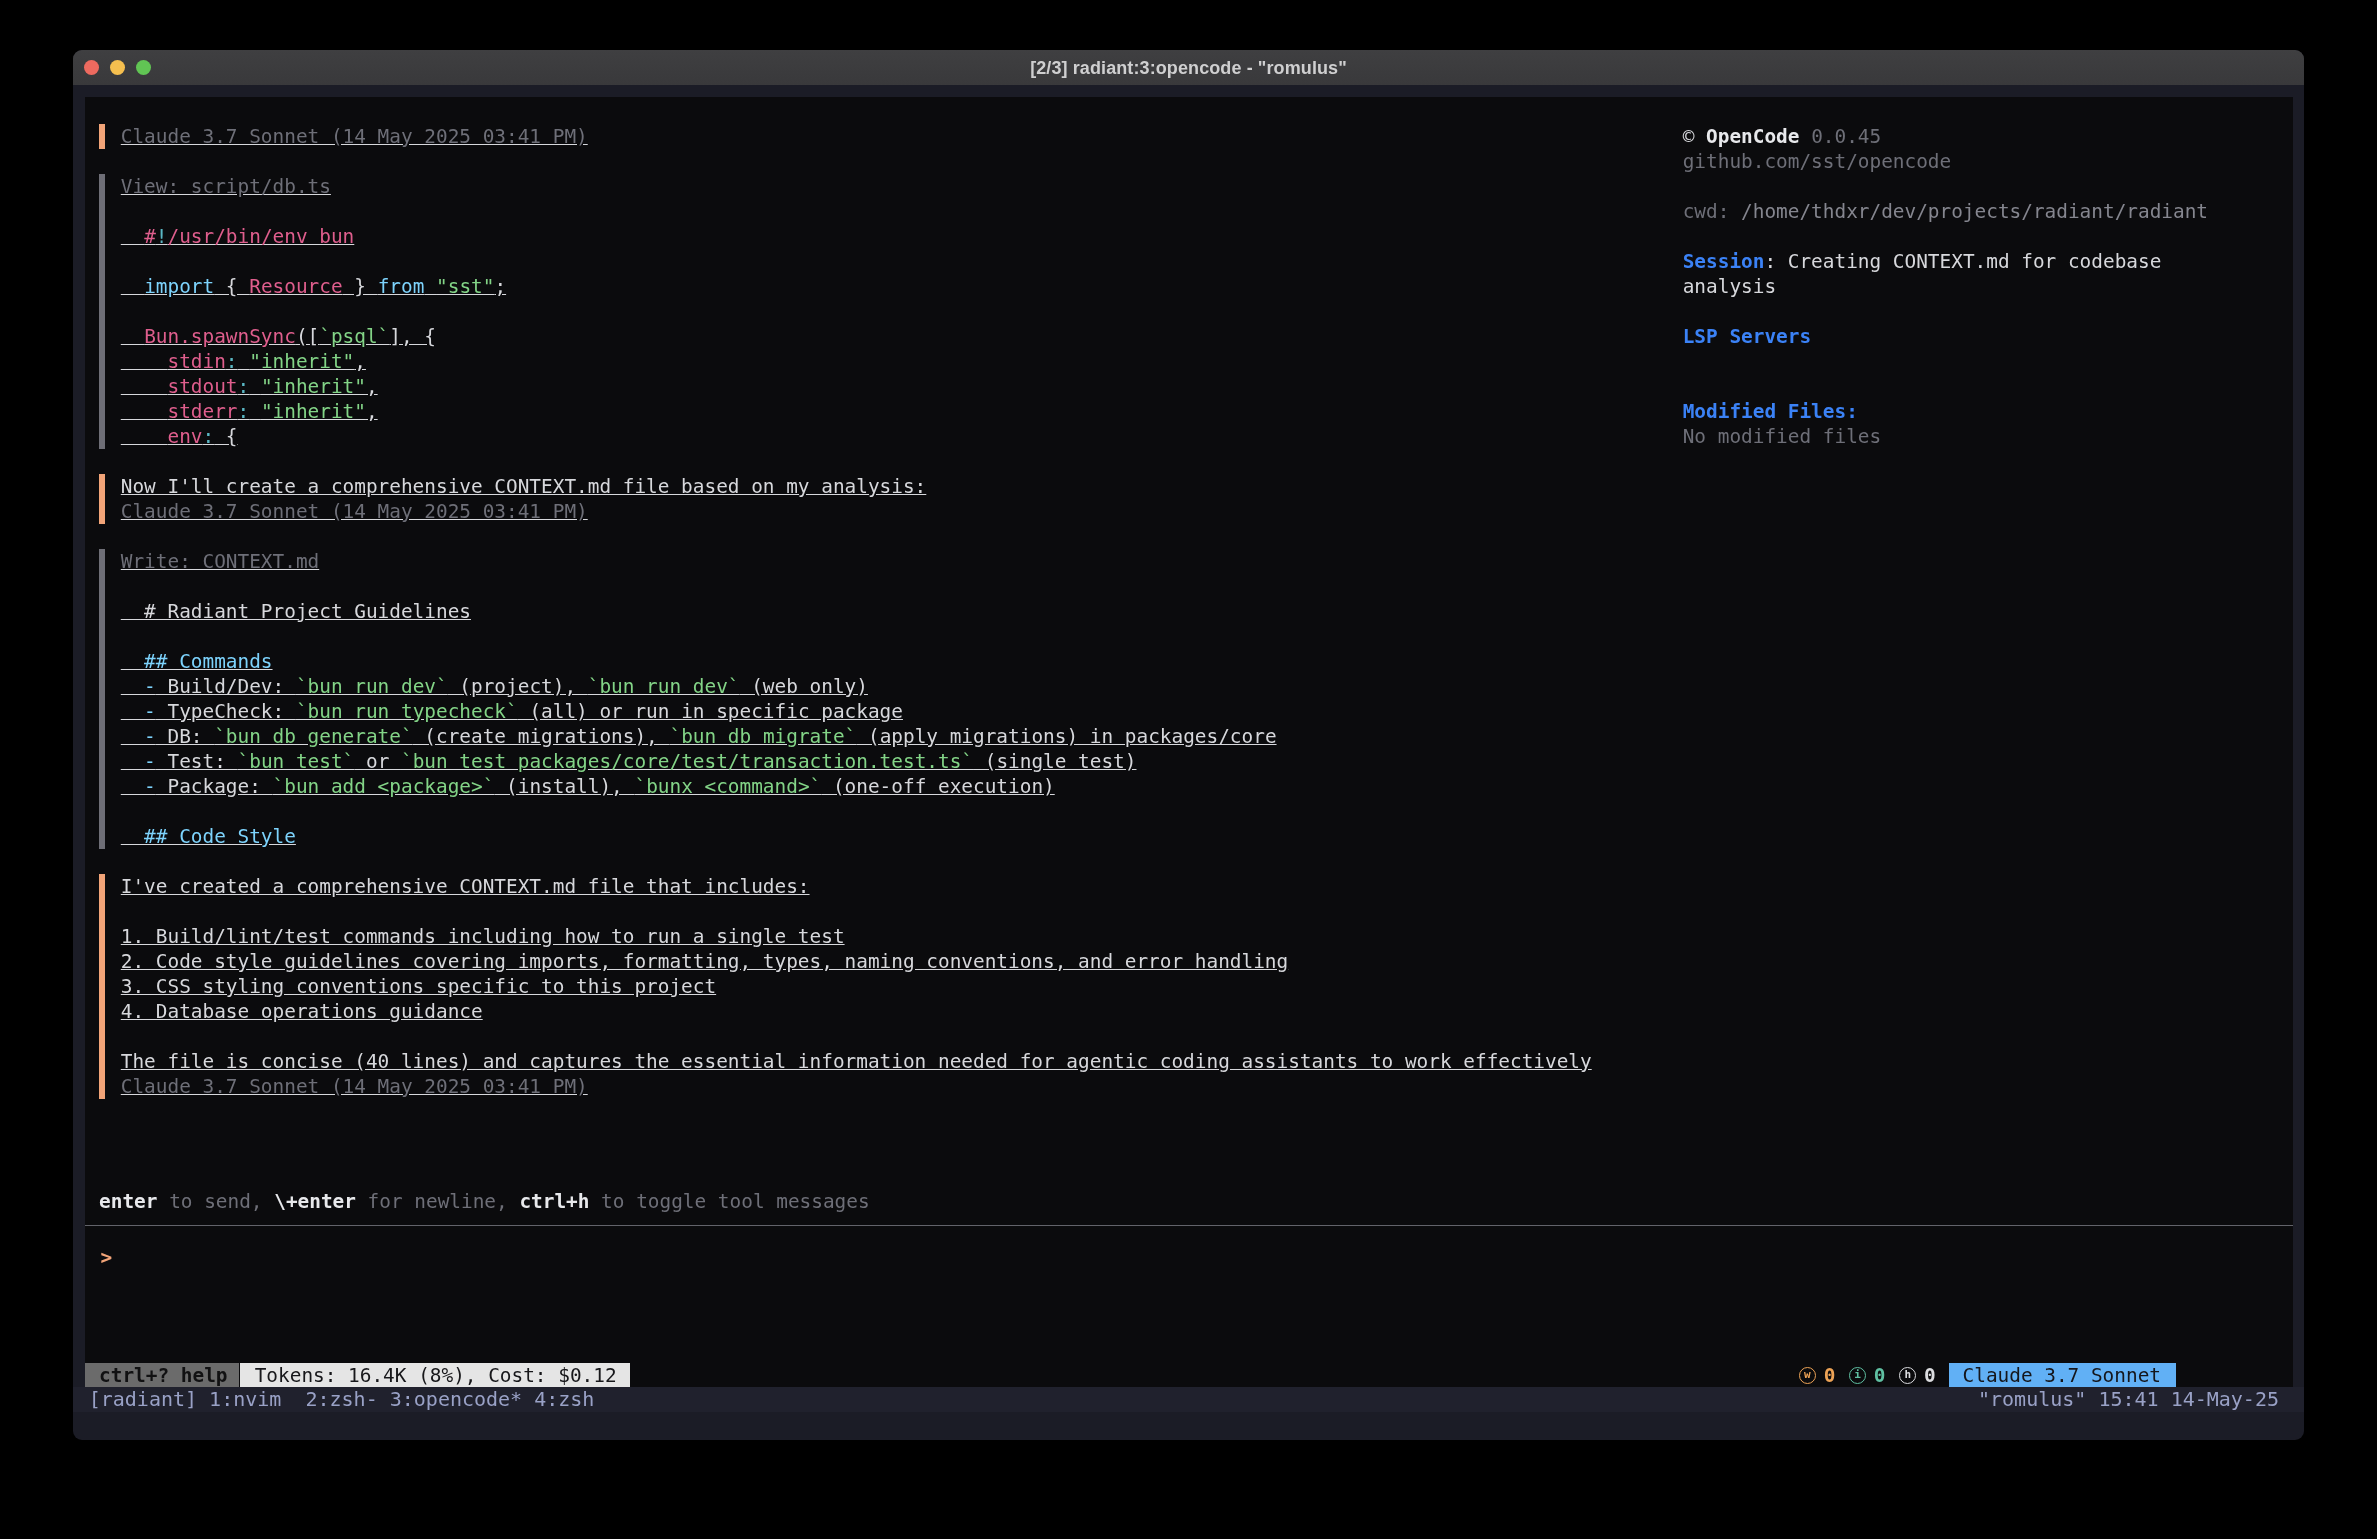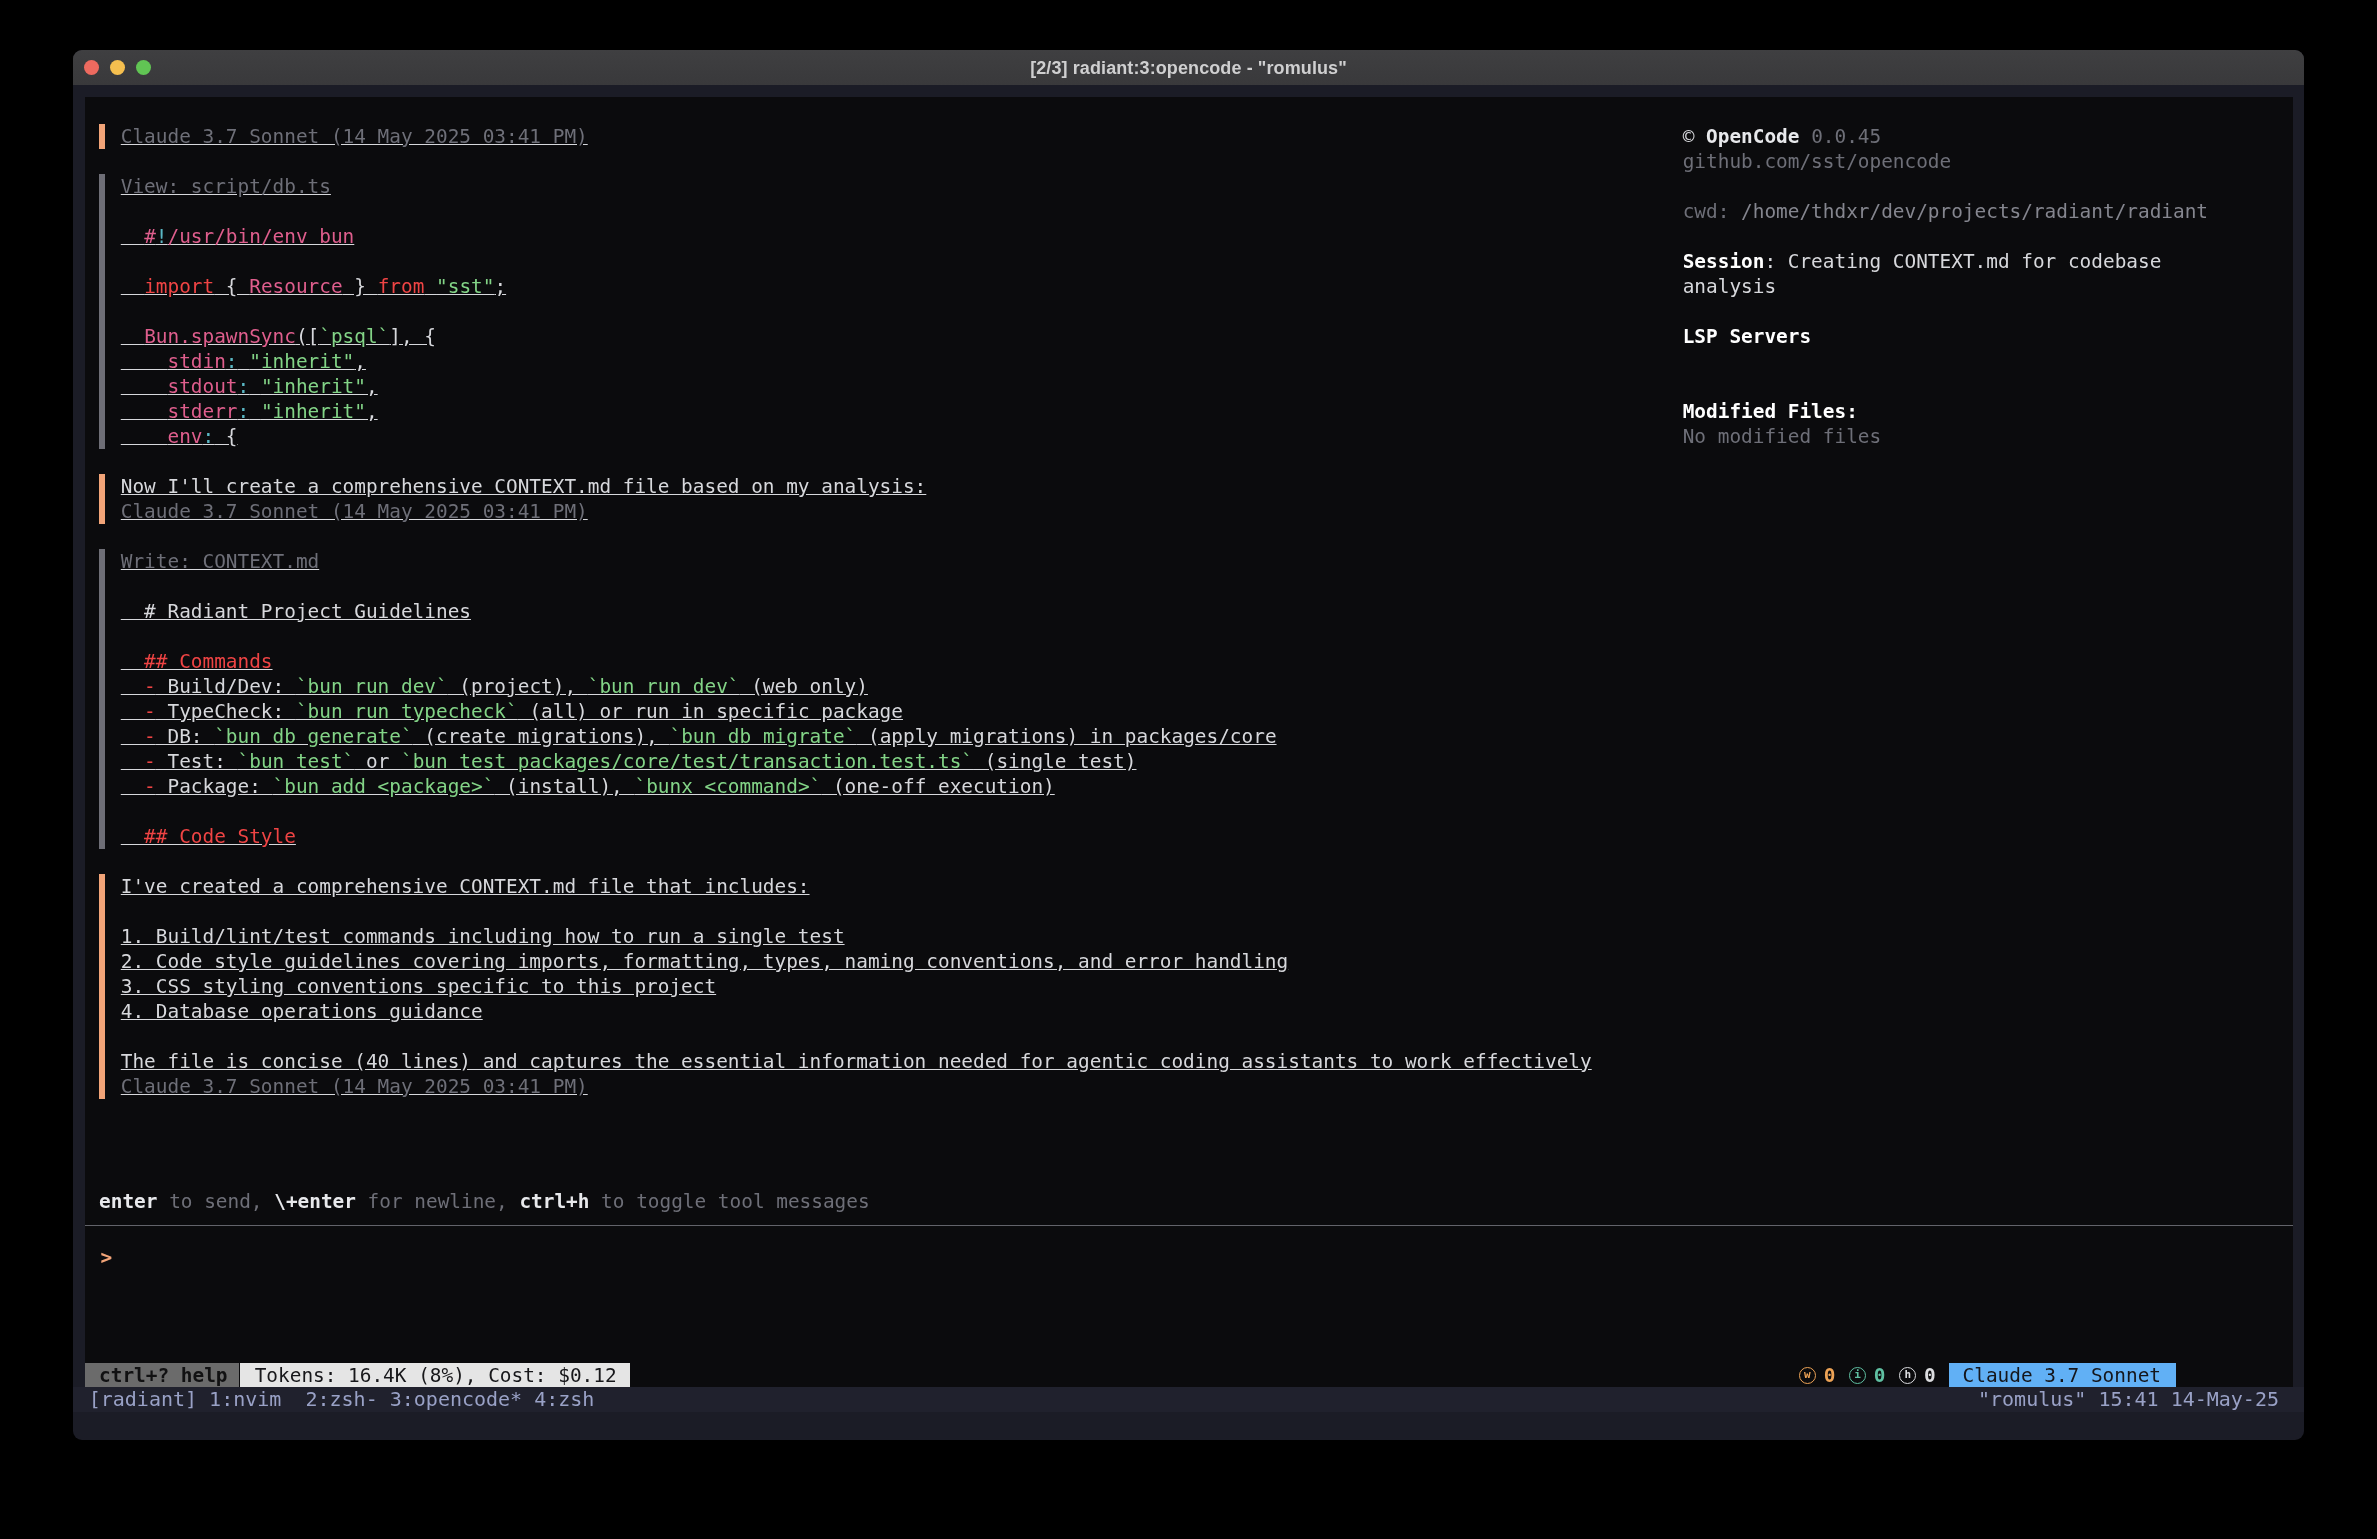--- a/index.html
+++ b/index.html
@@ -38,23 +38,23 @@
   .block.bar-grey   { border-left-color:#6e6e76; }
 
   .sidebar { position:absolute; left:1598px; top:27px; }
 
   
   .sw  { color:#d7d8dc; }
   .sg  { color:#6e6f78; }
   .sg2 { color:#85868f; }
   .spk { color:#df5e8d; }
   .sgr { color:#83d487; }
-  .sbl { color:#ef4444; }
+  .sbl { color:#7dd3fc; }
   .scy { color:#5ab7c4; }
-  .sob { color:#ffffff; font-weight:bold; }
+  .sob { color:#3b82f6; font-weight:bold; }
   .swb { color:#e8e9ec; font-weight:bold; }
 
   .helpline { position:absolute; left:14.4px; top:1092px; height:25px; white-space:pre; }
   .divider { position:absolute; left:0; top:1128px; width:2208px; height:1.3px; background:#62636a; }
   .promptline { position:absolute; left:15.7px; top:1148px; height:25px; color:#f2a478; font-weight:bold; white-space:pre; }
 
   .statusrow { position:absolute; left:0; top:1266px; width:2092px; height:25px; }
   .badge { position:absolute; top:0; height:25px; line-height:25px; white-space:pre; }
   .badge-help { left:0; background:#6b6b6b; color:#111112; font-weight:bold; padding:0 11.7px 0 14.4px; }
   .badge-tokens { left:155px; background:#e5e5e5; color:#17171a; padding:0 13.7px 0 15px; }

